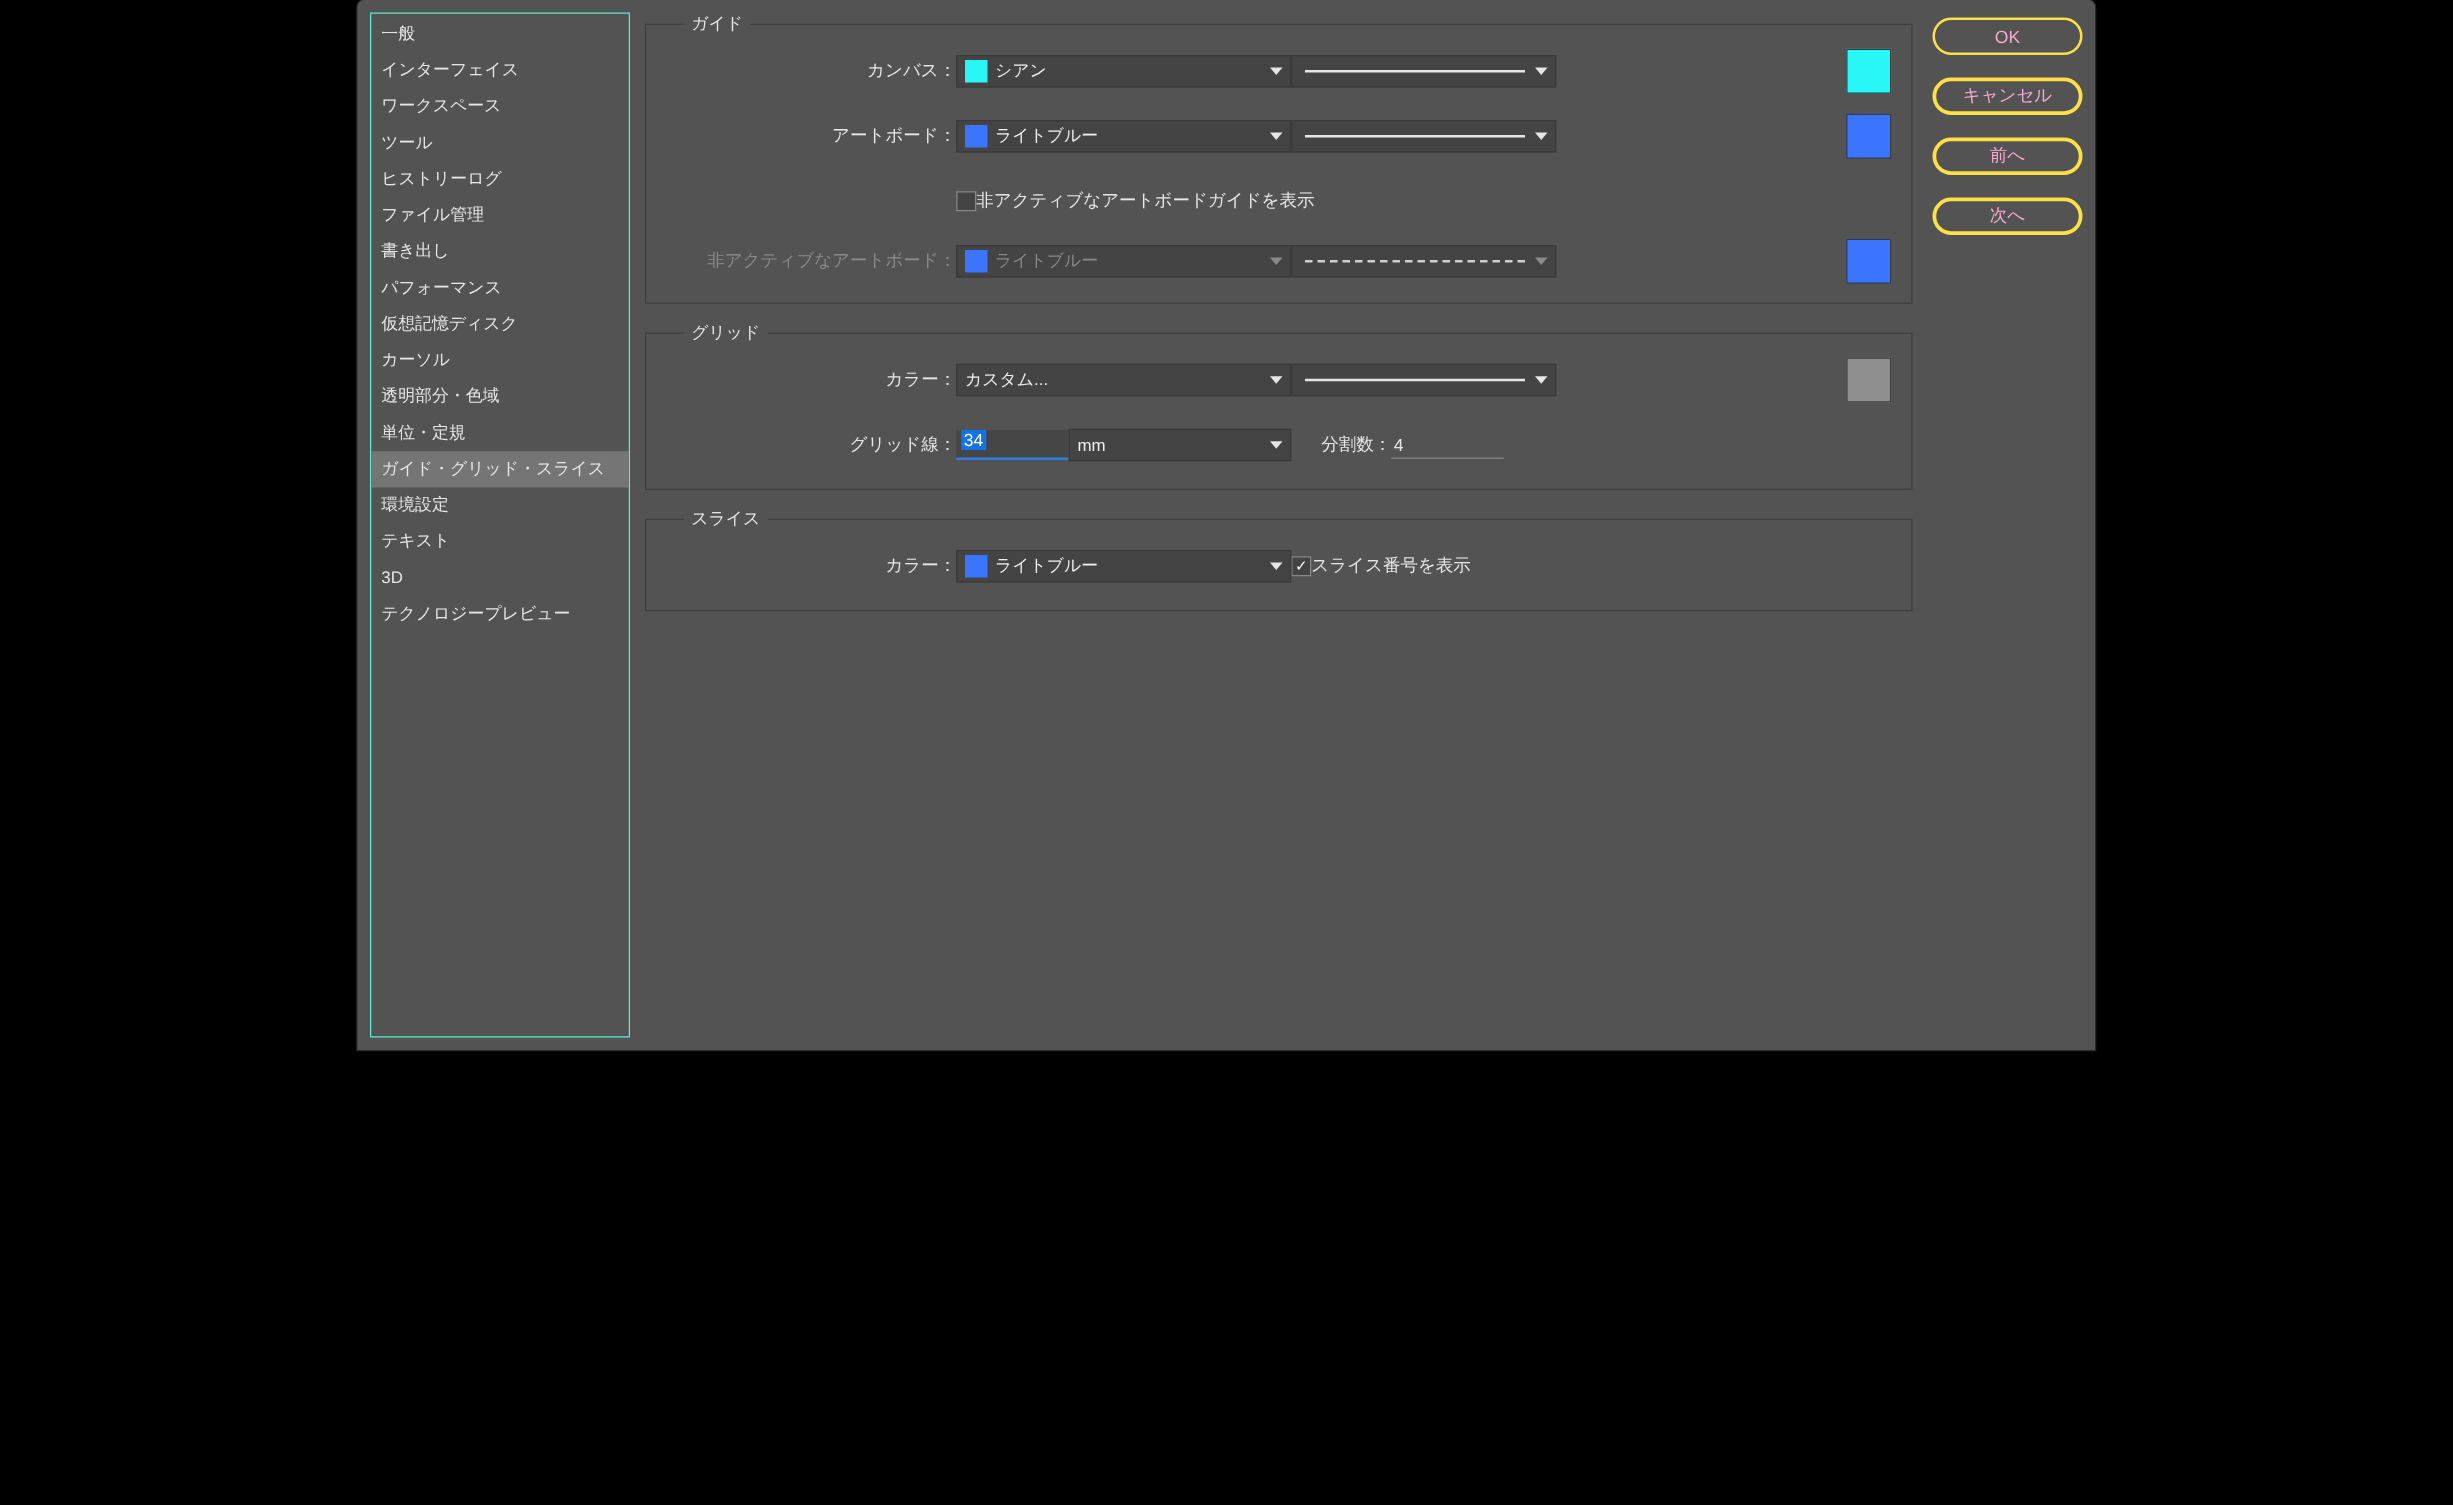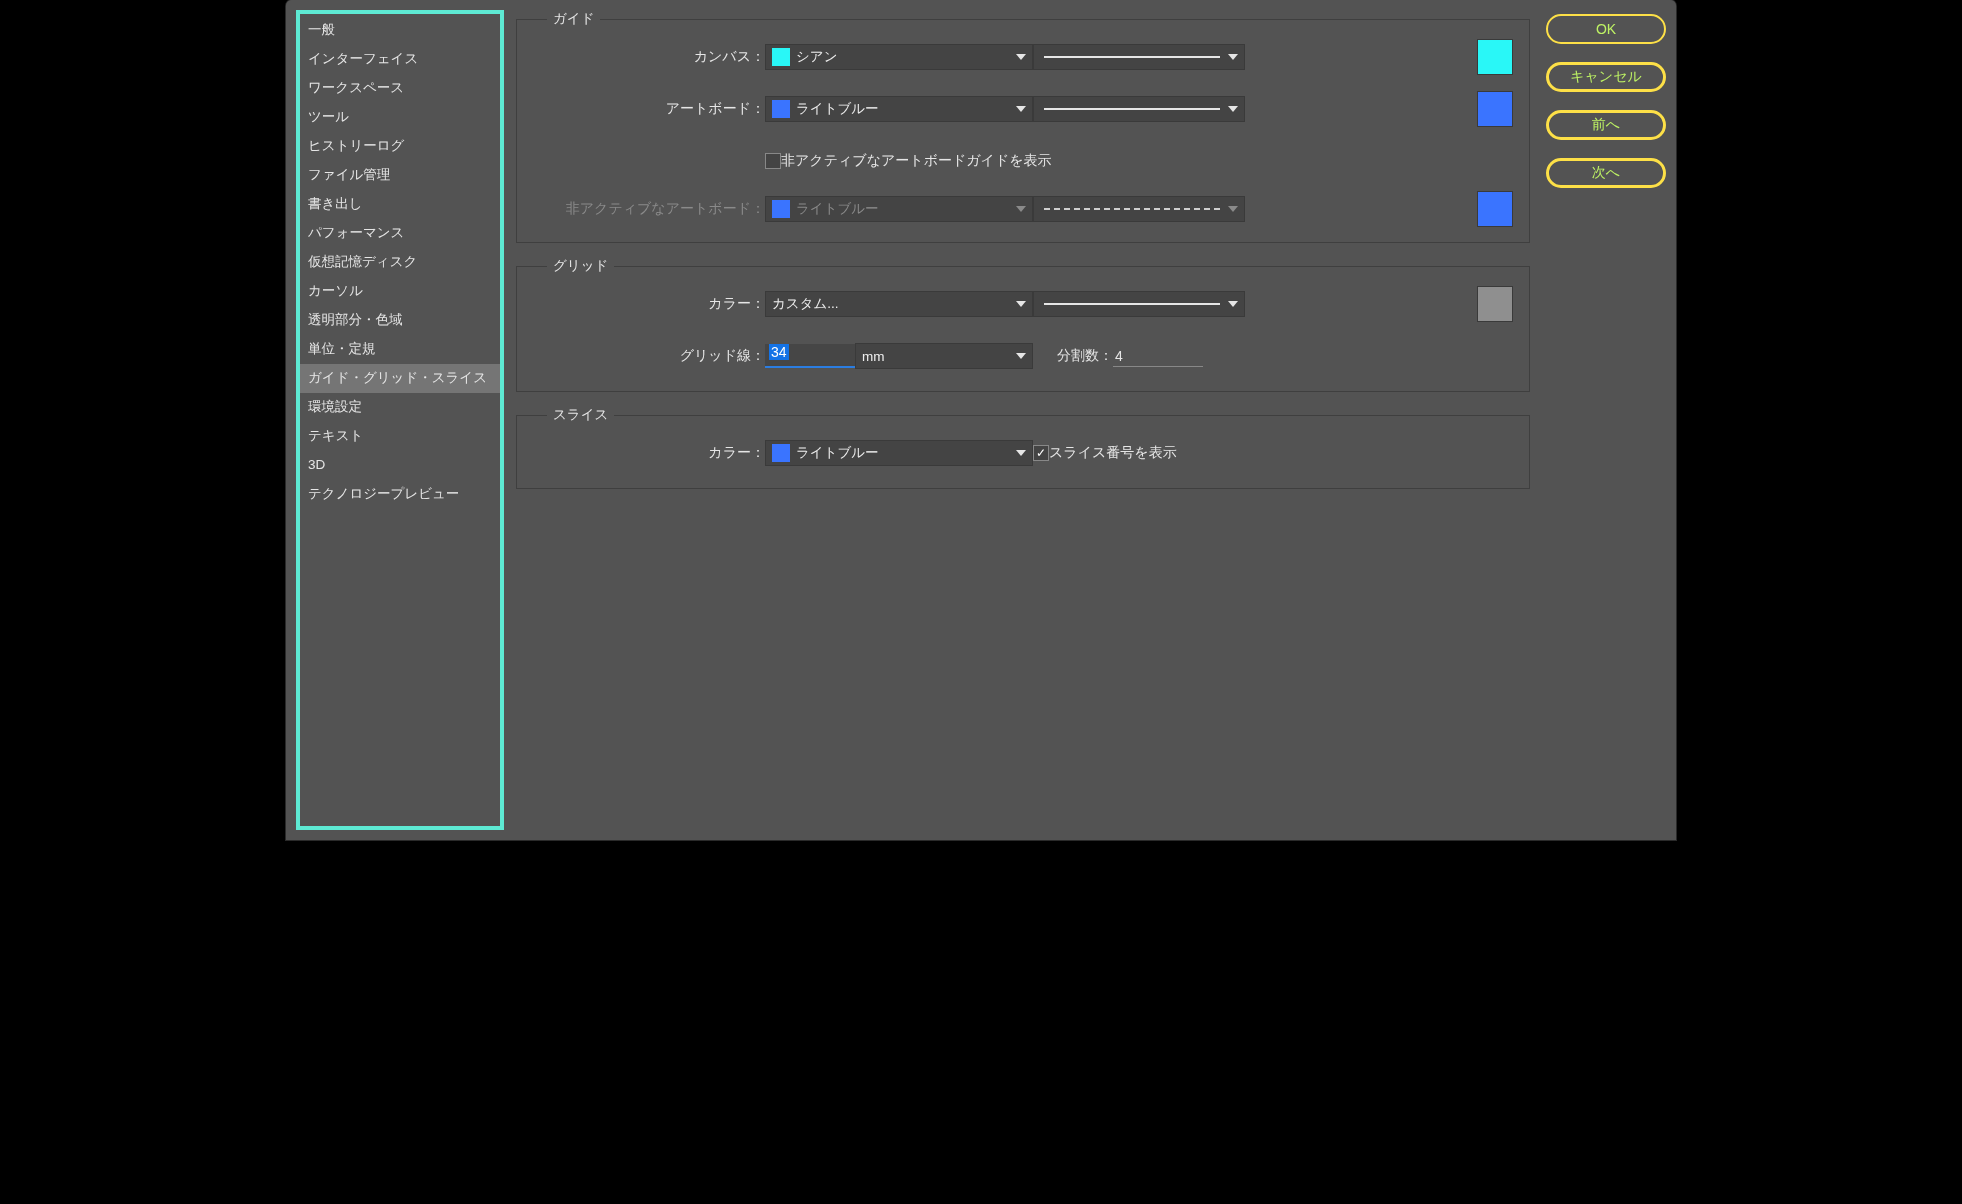--- a/index.html
+++ b/index.html
@@ -33,21 +33,21 @@
   .body {
     display:flex;
     padding:10px;
     height: 840px;
     gap:12px;
     background:#535353;
   }
   .sidebar {
     width:208px;
     background:#535353;
-    border:4px solid #5eead4;
+    border:1px solid #5eead4;
     padding:2px 0;
   }
   .sidebar-item {
     padding:4px 8px 5px 8px;
     color:#e6e6e6;
     cursor:default;
     font-size:13.5px;
     line-height:20px;
   }
   .sidebar-item.selected { background:#757575; }
@@ -60,21 +60,21 @@
   }
   .buttons {
     width:120px;
     display:flex;
     flex-direction:column;
     gap:18px;
     padding-top:4px;
   }
   .pill-btn {
     border:3px solid #fde047;
-    color:#bef264;
+    color:#f9a8d4;
     background:transparent;
     border-radius:20px;
     height:30px;
     font-size:14px;
     display:flex; align-items:center; justify-content:center;
     cursor:default;
   }
   fieldset.group {
     border:1px solid #3f3f3f;
     padding:14px 12px 18px 24px;

